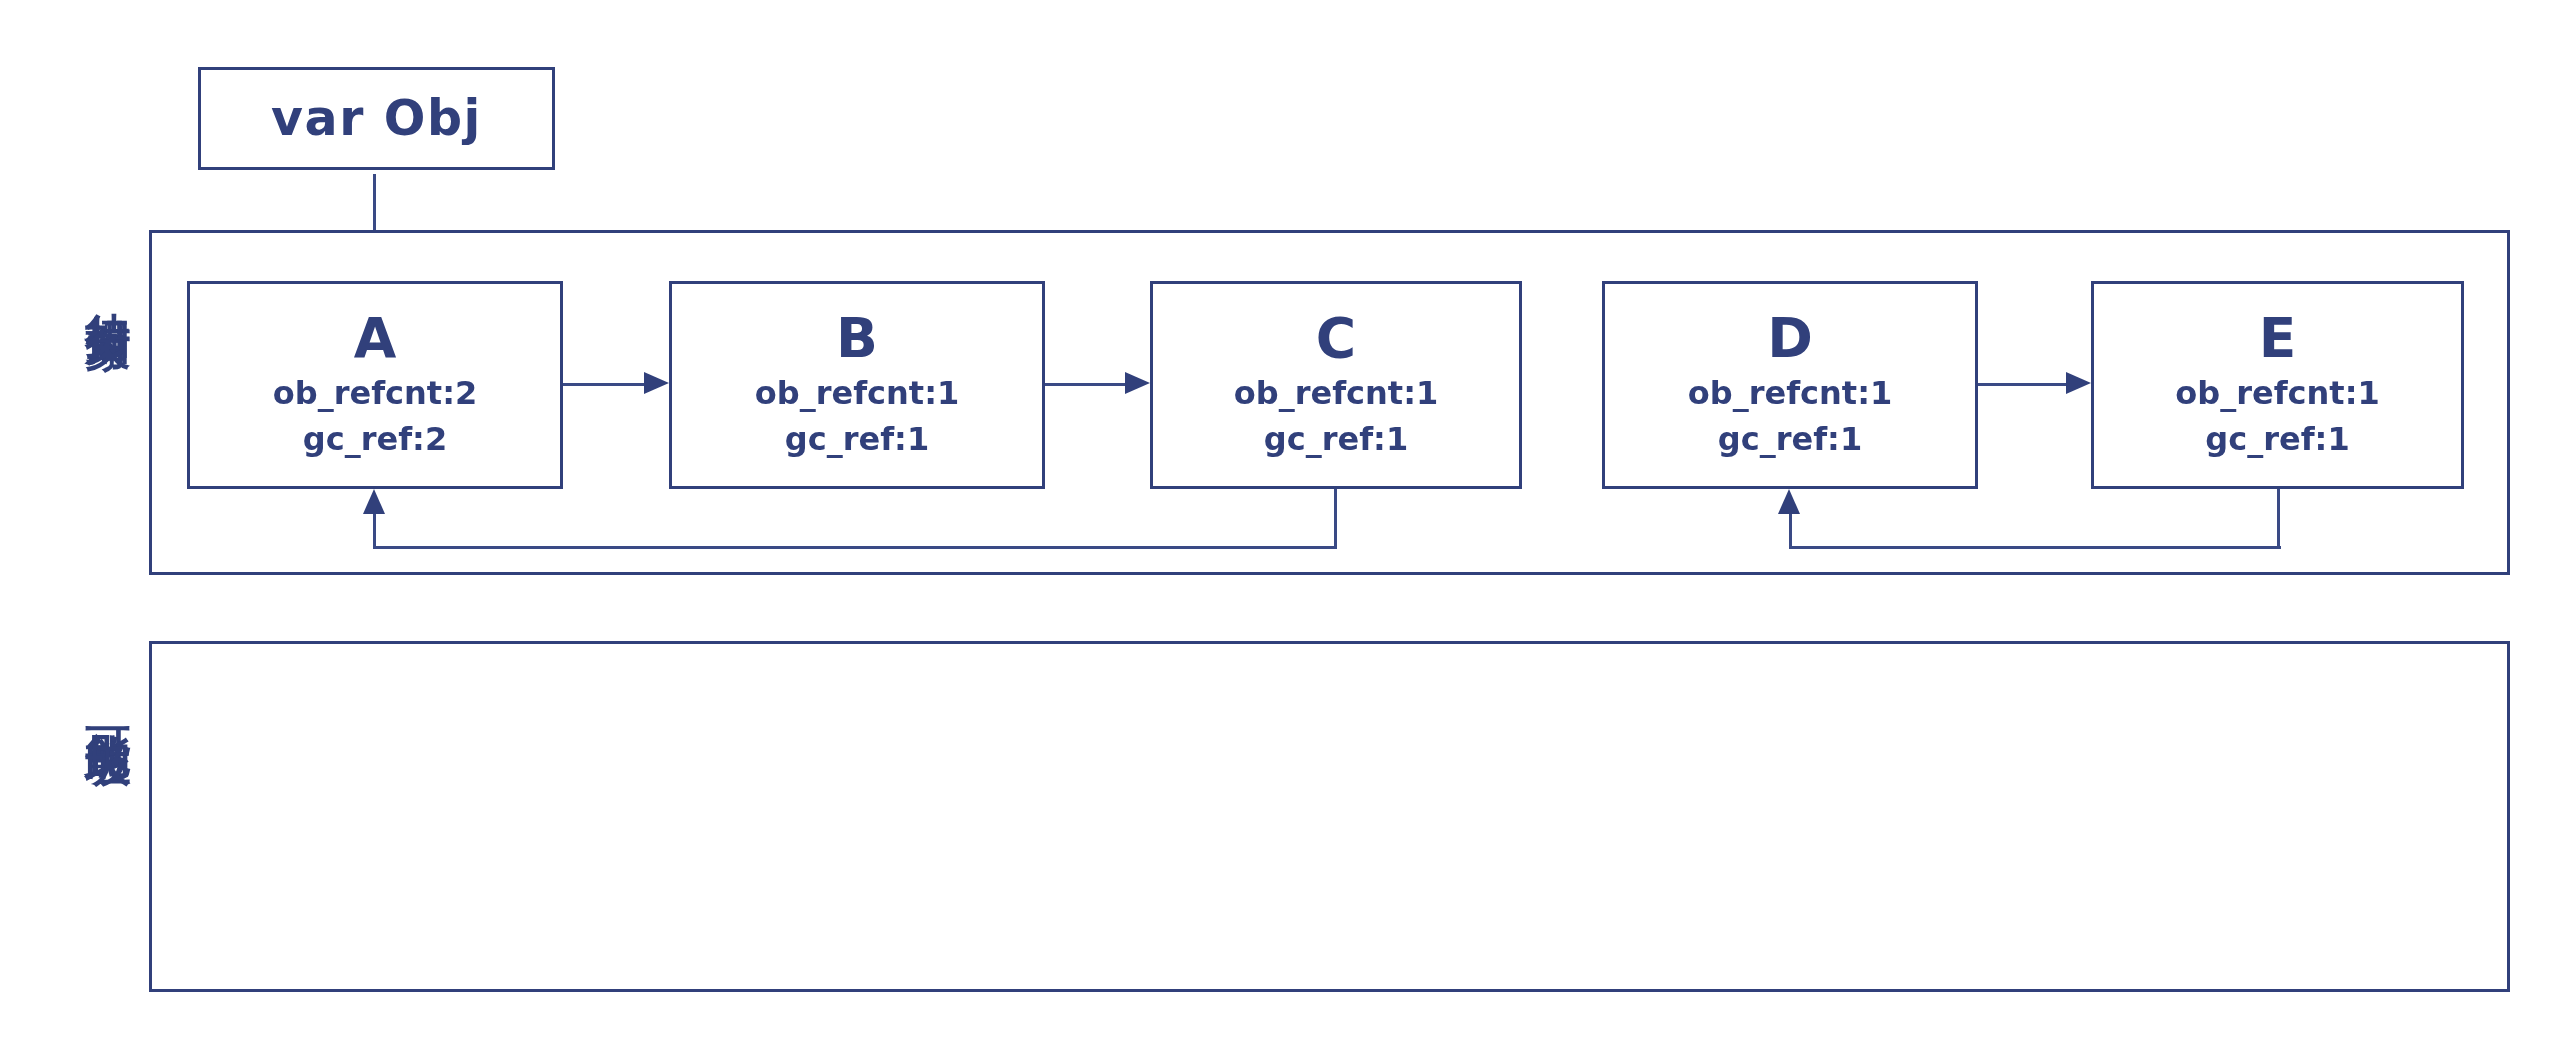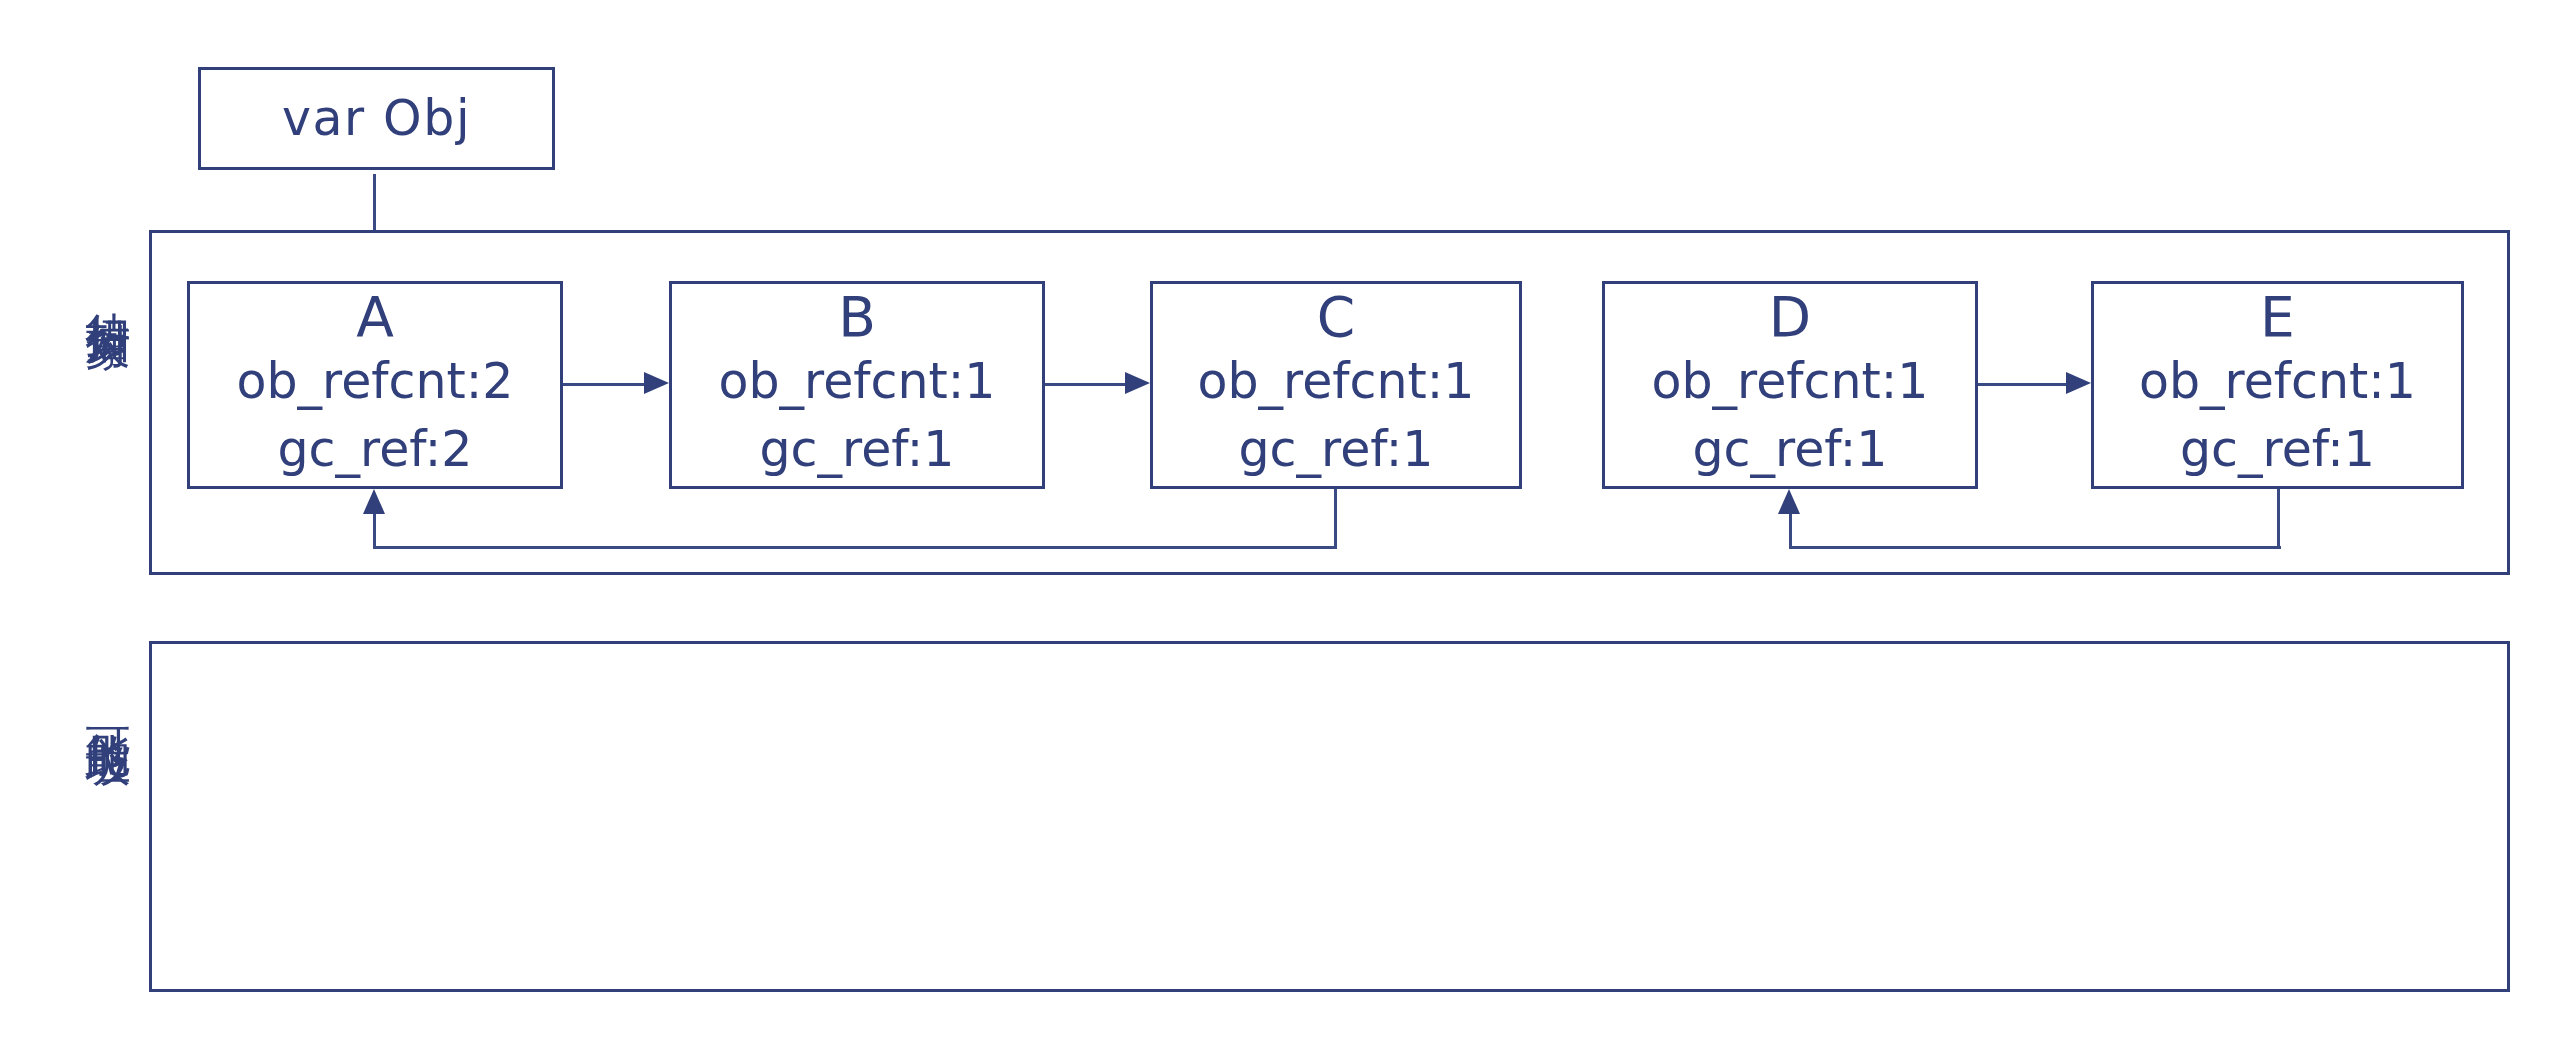--- a/index.html
+++ b/index.html
@@ -4,20 +4,21 @@
 <style>
   html, body { margin: 0; padding: 0; background: #ffffff; }
   .canvas {
     position: relative;
     width: 2576px;
     height: 1047px;
     background: #ffffff;
     font-family: "DejaVu Sans", sans-serif;
     color: #31407b;
     overflow: hidden;
+    font-weight: bold;
   }
   .box {
     position: absolute;
     box-sizing: border-box;
     border: 3.9px solid #31407b;
     background: #ffffff;
   }
   
   .varobj {
     left: 198px; top: 67px; width: 357px; height: 103px;
@@ -33,21 +34,21 @@
     display: flex; flex-direction: column;
     align-items: center; justify-content: center;
     row-gap: 4.7px; text-align: center;
   }
   .node-a { left: 187px;  }
   .node-b { left: 669px;  }
   .node-c { left: 1150px; width: 372px; }
   .node-d { left: 1602px; }
   .node-e { left: 2091px; width: 373px; }
   .node-title { font-size: 55px; line-height: 1.05; }
-  .node-line  { font-size: 49px; line-height: 1.28; }
+  .node-line  { font-size: 32px; line-height: 1.28; }
   
   .side-label {
     position: absolute;
     left: 78px;
     writing-mode: vertical-rl;
     text-orientation: upright;
     font-size: 45px;
     letter-spacing: 3.9px;
     color: #31407b;
   }

